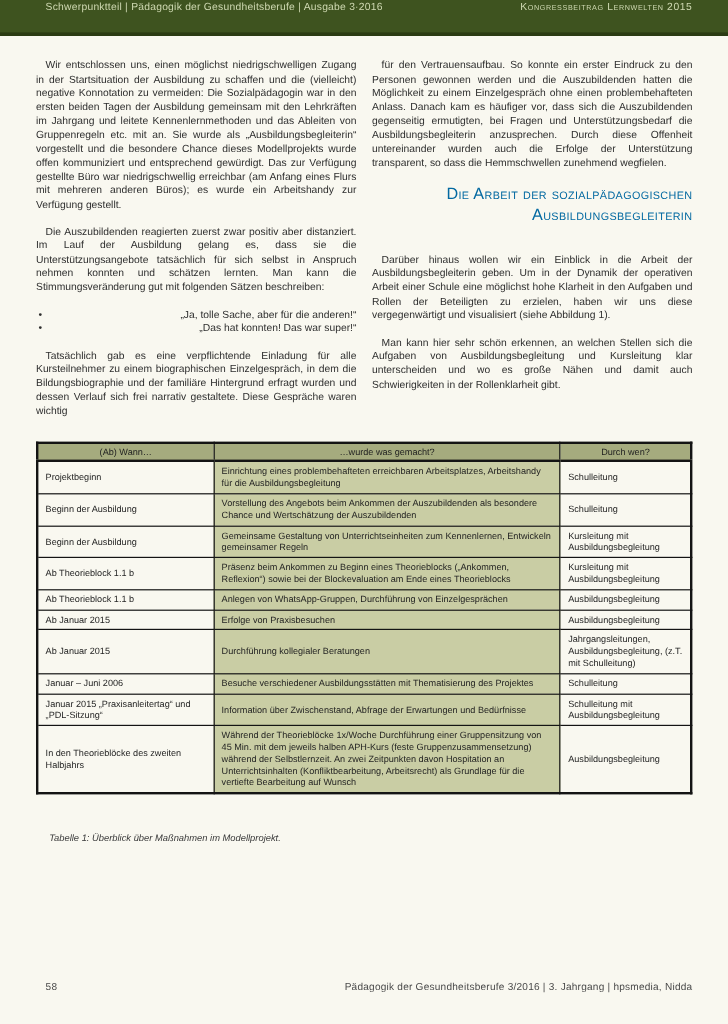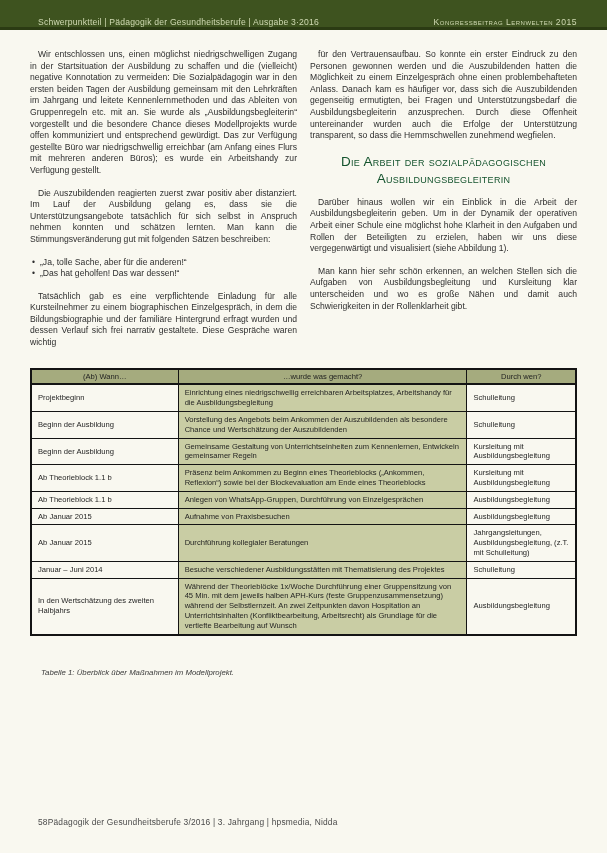--- a/index.html
+++ b/index.html
@@ -13,44 +13,44 @@
     overflow: hidden;
     position: relative;
   }
 
   
   .topbar {
     height: 30px; flex: 0 0 auto;
     background: #3e531f;
     border-bottom: 3px solid #2b3b13;
     color: #cfd9b2;
-    display: flex; justify-content: space-between; align-items: flex-end;
+    display: flex; justify-content: space-between; align-items: flex-start;
     padding: 0 30px 0 38px;
     font-size: 8.6px; letter-spacing: 0.2px;
   }
   .smallcaps { font-variant: small-caps; }
   .topbar .right { letter-spacing: 0.5px; }
 
   
   .columns {
     display: flex; gap: 13px;
     padding: 19px 30px 0 30px;
   }
   .col { flex: 1 1 0; font-size: 8.6px; line-height: 11.6px; text-align: justify; color: #2e2e2e; }
   .col p { margin: 0 0 11px 0; text-indent: 8px; }
   .col ul { margin: 0 0 11px 0; padding: 0; list-style: none; }
-  .col li { position: relative; padding-left: 10px; text-align: left; }
+  .col li { position: relative; padding-left: 10px; text-align: right; }
   .col li::before { content: "\2022"; position: absolute; left: 2px; }
 
   h2.section-heading {
     font-variant: small-caps; font-weight: 400;
     font-size: 13.5px; line-height: 17px;
     letter-spacing: 0.3px;
-    color: #14532d;
-    margin: 3px 0 10px 0; text-align: center; text-indent: 0;
+    color: #0369a1;
+    margin: 3px 0 24px 0; text-align: right; text-indent: 0;
   }
 
   
   .table-wrap { padding: 8px 30px 15px 30px; }
   table.measures {
     width: 100%; border-collapse: collapse;
     border: 2px solid #141414;
     font-size: 7.6px; line-height: 9.8px; color: #1f1f1f;
   }
   table.measures th, table.measures td {
@@ -69,42 +69,42 @@
   .w-when { width: 27%; } .w-what { width: 53%; } .w-who { width: 20%; }
 
   .caption {
     margin: 11px; padding: 6px 30px 0 30px;
     font-size: 7.8px; font-style: italic; color: #3a3a3a;
   }
 
   
   .footer {
     margin-top: auto;
-    display: flex; justify-content: flex-start; align-items: baseline;
+    display: flex; justify-content: space-between; align-items: baseline;
     padding: 0 30px 26px 38px;
     font-size: 8.4px; color: #4a4a4a; letter-spacing: 0.2px;
   }
 </style>
 </head>
 <body>
 
 <div class="page">
 
   <div class="topbar">
     <span class="left">Schwerpunktteil | Pädagogik der Gesundheitsberufe | Ausgabe 3·2016</span>
     <span class="right smallcaps">Kongressbeitrag Lernwelten 2015</span>
   </div>
 
   <div class="columns">
     <div class="col">
       <p>Wir entschlossen uns, einen möglichst niedrigschwelligen Zugang in der Startsituation der Ausbildung zu schaffen und die (vielleicht) negative Konnotation zu vermeiden: Die Sozialpädagogin war in den ersten beiden Tagen der Ausbildung gemeinsam mit den Lehrkräften im Jahrgang und leitete Kennenlernmethoden und das Ableiten von Gruppenregeln etc. mit an. Sie wurde als „Ausbildungsbegleiterin“ vorgestellt und die besondere Chance dieses Modellprojekts wurde offen kommuniziert und entsprechend gewürdigt. Das zur Verfügung gestellte Büro war niedrigschwellig erreichbar (am Anfang eines Flurs mit mehreren anderen Büros); es wurde ein Arbeitshandy zur Verfügung gestellt.</p>
       <p>Die Auszubildenden reagierten zuerst zwar positiv aber distanziert. Im Lauf der Ausbildung gelang es, dass sie die Unterstützungsangebote tatsächlich für sich selbst in Anspruch nehmen konnten und schätzen lernten. Man kann die Stimmungsveränderung gut mit folgenden Sätzen beschreiben:</p>
       <ul>
         <li>„Ja, tolle Sache, aber für die anderen!“</li>
-        <li>„Das hat geholfen! Das war dessen!“</li>
+        <li>„Das hat konnten! Das war super!“</li>
       </ul>
       <p>Tatsächlich gab es eine verpflichtende Einladung für alle Kursteilnehmer zu einem biographischen Einzelgespräch, in dem die Bildungsbiographie und der familiäre Hintergrund erfragt wurden und dessen Verlauf sich frei narrativ gestaltete. Diese Gespräche waren wichtig</p>
     </div>
     <div class="col">
       <p>für den Vertrauensaufbau. So konnte ein erster Eindruck zu den Personen gewonnen werden und die Auszubildenden hatten die Möglichkeit zu einem Einzelgespräch ohne einen problembehafteten Anlass. Danach kam es häufiger vor, dass sich die Auszubildenden gegenseitig ermutigten, bei Fragen und Unterstützungsbedarf die Ausbildungsbegleiterin anzusprechen. Durch diese Offenheit untereinander wurden auch die Erfolge der Unterstützung transparent, so dass die Hemmschwellen zunehmend wegfielen.</p>
       <h2 class="section-heading">Die Arbeit der sozialpädagogischen Ausbildungsbegleiterin</h2>
       <p>Darüber hinaus wollen wir ein Einblick in die Arbeit der Ausbildungsbegleiterin geben. Um in der Dynamik der operativen Arbeit einer Schule eine möglichst hohe Klarheit in den Aufgaben und Rollen der Beteiligten zu erzielen, haben wir uns diese vergegenwärtigt und visualisiert (siehe Abbildung 1).</p>
       <p>Man kann hier sehr schön erkennen, an welchen Stellen sich die Aufgaben von Ausbildungsbegleitung und Kursleitung klar unterscheiden und wo es große Nähen und damit auch Schwierigkeiten in der Rollenklarheit gibt.</p>
     </div>
   </div>
@@ -119,21 +119,21 @@
       <thead>
         <tr>
           <th>(Ab) Wann…</th>
           <th>…wurde was gemacht?</th>
           <th>Durch wen?</th>
         </tr>
       </thead>
       <tbody>
         <tr>
           <td>Projektbeginn</td>
-          <td class="shaded">Einrichtung eines niedrigschwellig erreichbaren Arbeitsplatzes, Arbeitshandy für die Ausbildungsbegleitung</td>
+          <td class="shaded">Einrichtung eines problembehafteten erreichbaren Arbeitsplatzes, Arbeitshandy für die Ausbildungsbegleitung</td>
           <td>Schulleitung</td>
         </tr>
         <tr>
           <td>Beginn der Ausbildung</td>
           <td class="shaded">Vorstellung des Angebots beim Ankommen der Auszubildenden als besondere Chance und Wertschätzung der Auszubildenden</td>
           <td>Schulleitung</td>
         </tr>
         <tr>
           <td>Beginn der Ausbildung</td>
           <td class="shaded">Gemeinsame Gestaltung von Unterrichtseinheiten zum Kennenlernen, Entwickeln gemeinsamer Regeln</td>
@@ -144,35 +144,40 @@
           <td class="shaded">Präsenz beim Ankommen zu Beginn eines Theorieblocks („Ankommen, Reflexion“) sowie bei der Blockevaluation am Ende eines Theorieblocks</td>
           <td>Kursleitung mit Ausbildungsbegleitung</td>
         </tr>
         <tr>
           <td>Ab Theorieblock 1.1 b</td>
           <td class="shaded">Anlegen von WhatsApp-Gruppen, Durchführung von Einzelgesprächen</td>
           <td>Ausbildungsbegleitung</td>
         </tr>
         <tr>
           <td>Ab Januar 2015</td>
-          <td class="shaded">Aufnahme von Praxisbesuchen</td>
+          <td class="shaded">Erfolge von Praxisbesuchen</td>
           <td>Ausbildungsbegleitung</td>
         </tr>
         <tr>
           <td>Ab Januar 2015</td>
           <td class="shaded">Durchführung kollegialer Beratungen</td>
           <td>Jahrgangsleitungen, Ausbildungsbegleitung, (z.T. mit Schulleitung)</td>
         </tr>
         <tr>
-          <td>Januar – Juni 2014</td>
+          <td>Januar – Juni 2006</td>
           <td class="shaded">Besuche verschiedener Ausbildungsstätten mit Thematisierung des Projektes</td>
           <td>Schulleitung</td>
         </tr>
         <tr>
-          <td>In den Wertschätzung des zweiten Halbjahrs</td>
+          <td>Januar 2015 „Praxisanleitertag“ und „PDL-Sitzung“</td>
+          <td class="shaded">Information über Zwischenstand, Abfrage der Erwartungen und Bedürfnisse</td>
+          <td>Schulleitung mit Ausbildungsbegleitung</td>
+        </tr>
+        <tr>
+          <td>In den Theorieblöcke des zweiten Halbjahrs</td>
           <td class="shaded">Während der Theorieblöcke 1x/Woche Durchführung einer Gruppensitzung von 45 Min. mit dem jeweils halben APH-Kurs (feste Gruppenzusammensetzung) während der Selbstlernzeit. An zwei Zeitpunkten davon Hospitation an Unterrichtsinhalten (Konfliktbearbeitung, Arbeitsrecht) als Grundlage für die vertiefte Bearbeitung auf Wunsch</td>
           <td>Ausbildungsbegleitung</td>
         </tr>
       </tbody>
     </table>
   </div>
 
   <p class="caption">Tabelle 1: Überblick über Maßnahmen im Modellprojekt.</p>
 
   <div class="footer">

